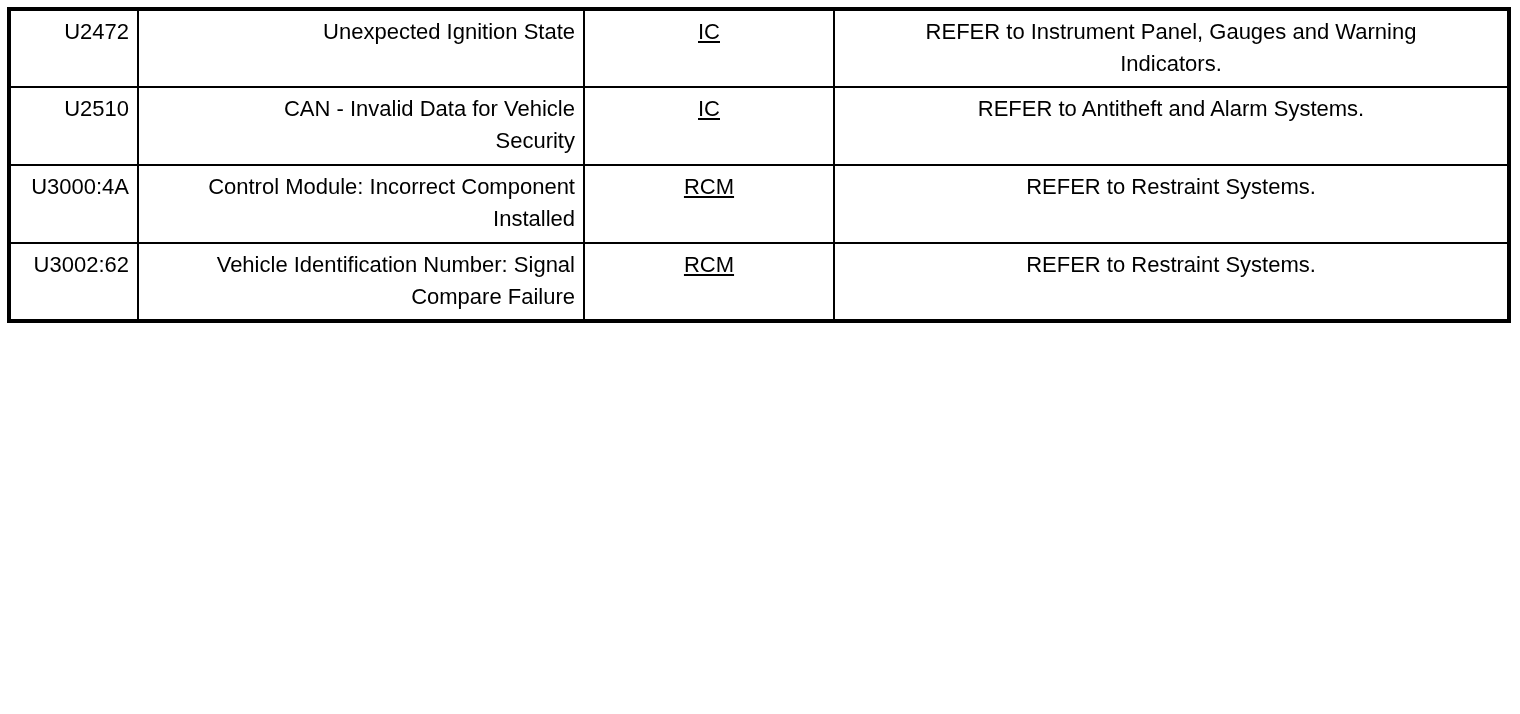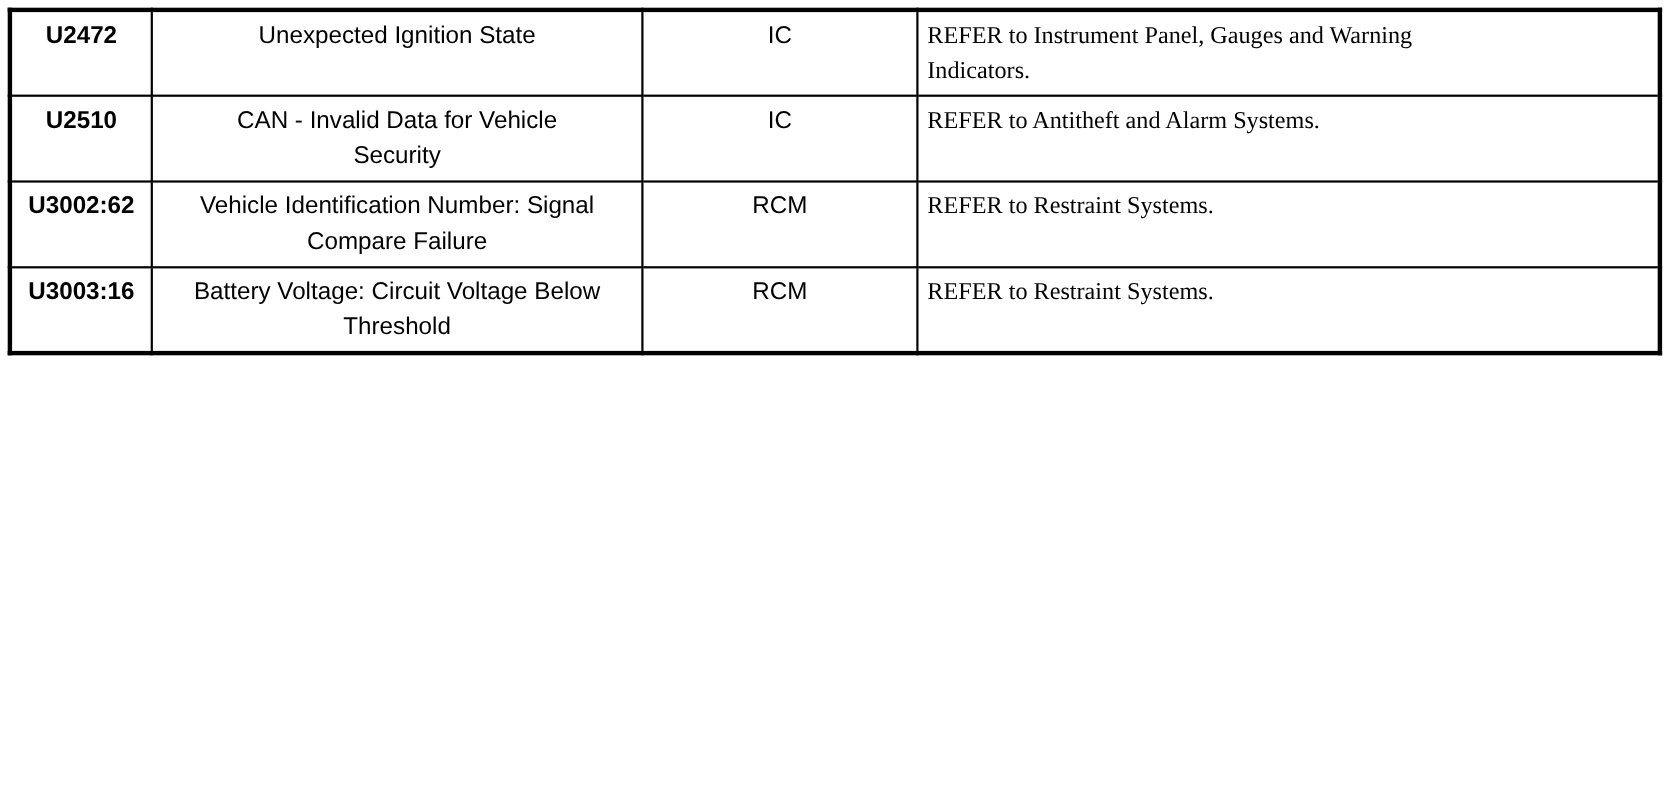--- a/index.html
+++ b/index.html
@@ -29,39 +29,38 @@
     box-sizing: border-box;
     height: 78px;
     vertical-align: top;
     font-size: 22px;
     line-height: 32px;
     padding: 5px 8px 4px 8px;
     overflow: hidden;
     background: #ffffff;
   }
   td.cell-code {
-    text-align: center;
+    text-align: right;
     padding-left: 2px;
     padding-right: 2px;
-    font-weight: bold;
   }
   td.cell-desc {
-    text-align: center;
+    text-align: right;
     white-space: pre-line;
     padding-left: 10px;
     margin-left: 41px;
   }
   td.cell-module {
     text-align: center;
+    text-decoration: underline;
   }
   td.cell-action {
-    text-align: left;
+    text-align: center;
     white-space: pre-line;
     padding-left: 10px;
-    font-family: Liberation Serif, serif;
   }
 </style>
 </head>
 <body>
 
 <table class="dtc-table">
   <colgroup>
     <col style="width:129px">
     <col style="width:446px">
     <col style="width:250px">
@@ -76,27 +75,27 @@
 Indicators.</td>
     </tr>
     <tr>
       <td class="cell-code">U2510</td>
       <td class="cell-desc">CAN - Invalid Data for Vehicle
 Security</td>
       <td class="cell-module">IC</td>
       <td class="cell-action">REFER to Antitheft and Alarm Systems.</td>
     </tr>
     <tr>
-      <td class="cell-code">U3002:62</td>
-      <td class="cell-desc">Vehicle Identification Number: Signal
-Compare Failure</td>
+      <td class="cell-code">U3000:4A</td>
+      <td class="cell-desc">Control Module: Incorrect Component
+Installed</td>
       <td class="cell-module">RCM</td>
       <td class="cell-action">REFER to Restraint Systems.</td>
     </tr>
     <tr>
-      <td class="cell-code">U3003:16</td>
-      <td class="cell-desc">Battery Voltage: Circuit Voltage Below
-Threshold</td>
+      <td class="cell-code">U3002:62</td>
+      <td class="cell-desc">Vehicle Identification Number: Signal
+Compare Failure</td>
       <td class="cell-module">RCM</td>
       <td class="cell-action">REFER to Restraint Systems.</td>
     </tr>
   </tbody>
 </table>
 
 </body></html>

